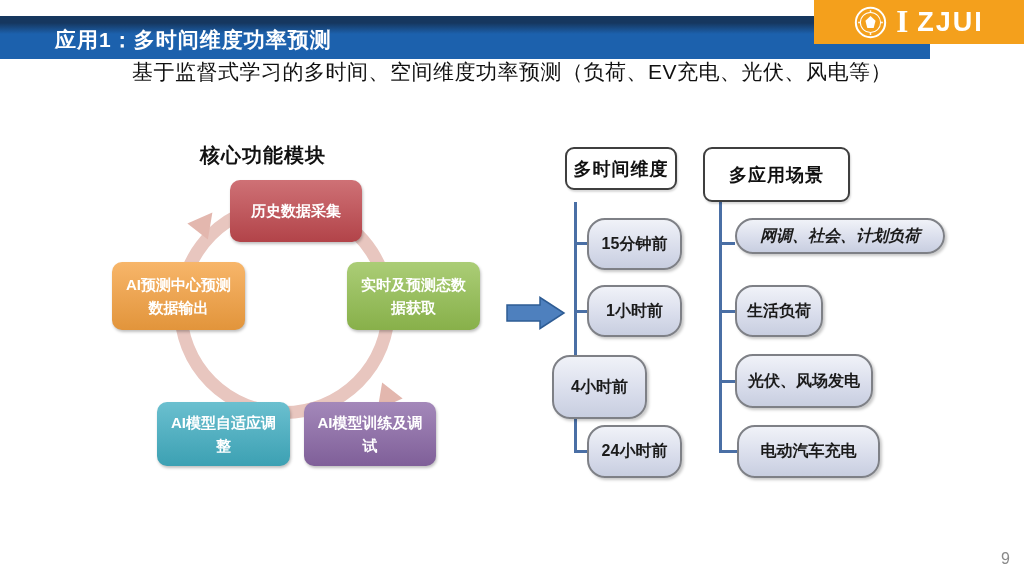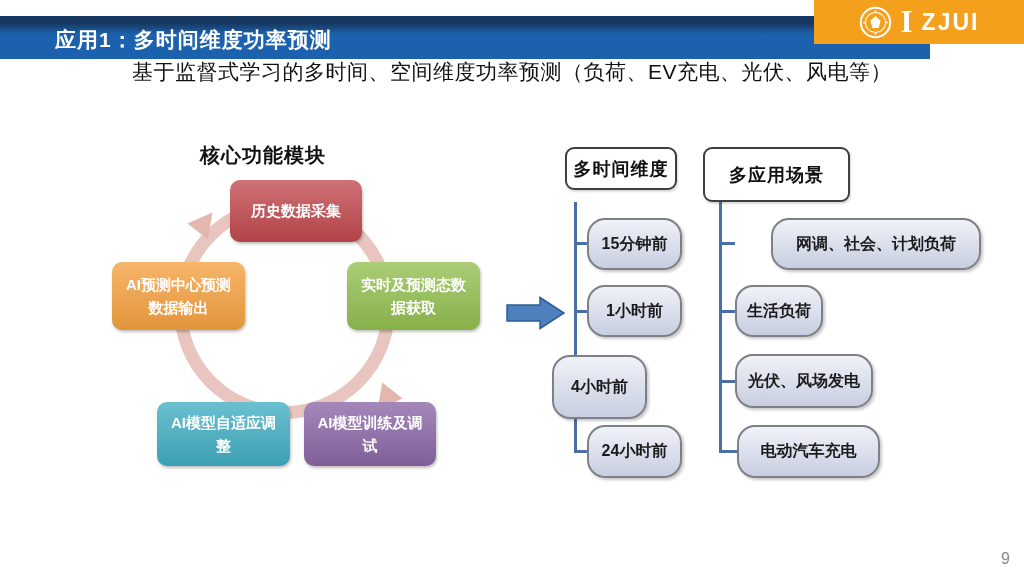--- a/index.html
+++ b/index.html
@@ -20,21 +20,21 @@
   }
   .brand-block {
     position:absolute; left:814px; top:0; width:210px; height:44px;
     display:flex; align-items:center; justify-content:center; gap:9px;
   }
   .seal { width:33px; height:33px; flex:0 0 auto; }
   .block-i {
     color:#ffffff; font-family:"Liberation Serif","DejaVu Serif",serif;
     font-size:31px; font-weight:bold; line-height:33px; margin-top:-2px;
   }
-  .zjui-text { color:#ffffff; font-size:23px; font-weight:bold; letter-spacing:2px; }
+  .zjui-text { color:#ffffff; font-size:27px; font-weight:bold; letter-spacing:2px; }
 
   
   .subtitle {
     position:absolute; left:0; top:58px; width:1024px; text-align:center;
     color:#111111; font-size:21px; font-weight:500; letter-spacing:0.5px;
   }
 
   
   .cycle-title {
     position:absolute; left:200px; top:142px; width:200px; text-align:left;
@@ -85,21 +85,21 @@
     background:linear-gradient(180deg,#F0F2F8 0%,#DADEEC 55%,#C8CEE0 100%);
     border:2px solid #7E8086; border-radius:18px;
     display:flex; align-items:center; justify-content:center;
     color:#1B1B1B; font-size:16px; font-weight:bold;
     box-shadow:2px 2px 3px rgba(0,0,0,0.22);
   }
   .t-item-0 { left:587px; top:218px; width:95px; height:52px; }
   .t-item-1 { left:587px; top:285px; width:95px; height:52px; }
   .t-item-2 { left:552px; top:355px; width:95px; height:64px; }
   .t-item-3 { left:587px; top:425px; width:95px; height:53px; }
-  .s-item-0 { left:771px; top:218px; width:210px; height:52px; }
+  .s-item-0 { left:735px; top:218px; width:210px; height:36px;font-style:italic; }
   .s-item-1 { left:735px; top:285px; width:88px;  height:52px; }
   .s-item-2 { left:735px; top:354px; width:138px; height:54px; }
   .s-item-3 { left:737px; top:425px; width:143px; height:53px; }
 
   
   .page-number {
     position:absolute; right:14px; bottom:8px;
     color:#8A8A8A; font-size:16px;
   }
 </style>

